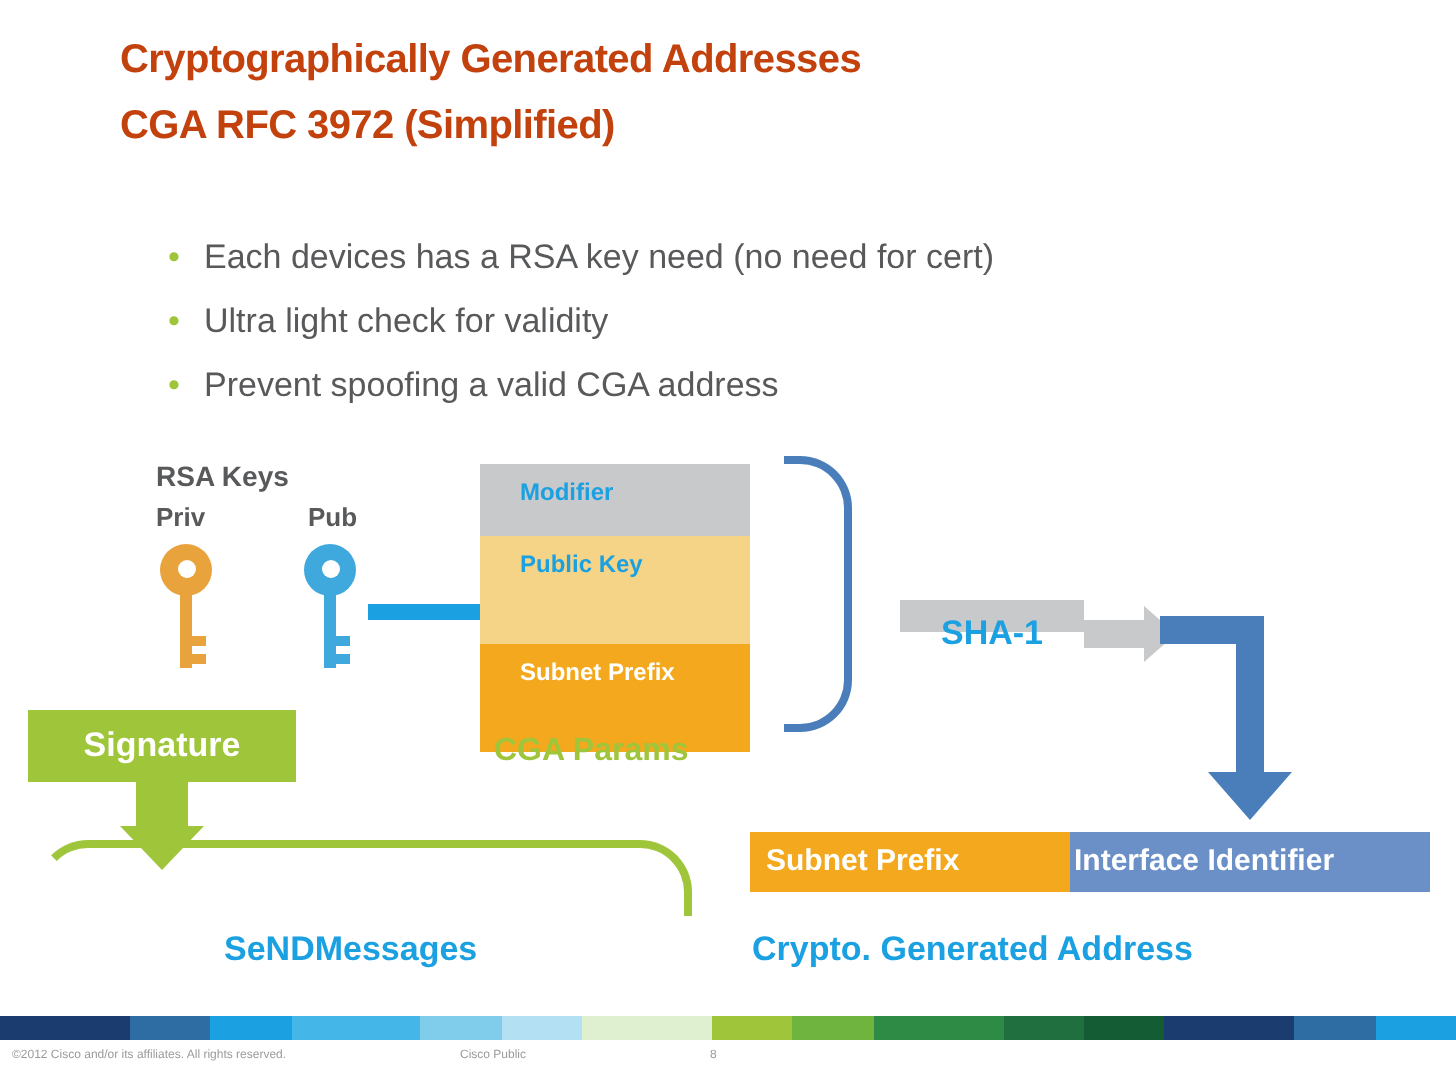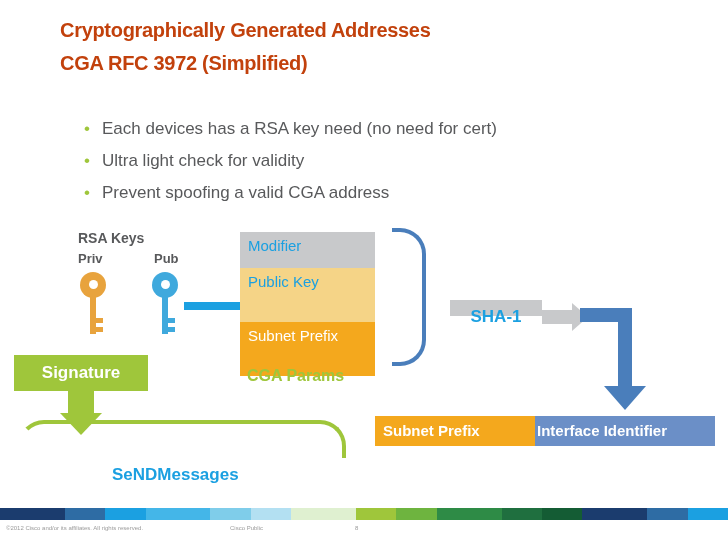--- a/index.html
+++ b/index.html
@@ -48,21 +48,21 @@
     position:absolute;left:184px;top:82px;width:56px;height:8px;background:#1ba0e1;
   }
   .arrow-key:after{
     content:"";position:absolute;right:-14px;top:-6px;
     border-top:10px solid transparent;border-bottom:10px solid transparent;
     border-left:14px solid #1ba0e1;
   }
   
   .cga-stack{position:absolute;left:240px;top:12px;width:135px;}
   .cga-row{
-    padding:4px 8px;font-size:15px;font-weight:normal;color:#ffffff;line-height:20px;
+    padding:4px 20px;font-size:12px;font-weight:bold;color:#ffffff;line-height:20px;
   }
   .cga-mod{background:#c8c9cb;color:#1ba0e1;height:28px;}
   .cga-pk{background:#f5d487;color:#1ba0e1;height:46px;}
   .cga-sp{background:#f4a81d;color:#ffffff;height:46px;}
   .cga-caption{
     position:absolute;left:247px;top:147px;font-size:16px;font-weight:bold;color:#9fc63b;
   }
   
   .brace{
     position:absolute;left:392px;top:8px;width:30px;height:130px;
@@ -195,20 +195,21 @@
   <div class="signature">Signature</div>
   <div class="sig-arrow-v"></div>
   <div class="sig-arrow-head"></div>
   <div class="brace-bottom"></div>
   <div class="send-label">SeNDMessages</div>
 
   <div class="addr">
     <div class="addr-sp">Subnet Prefix</div>
     <div class="addr-ii">Interface Identifier</div>
   </div>
+  <div class="addr-caption">Crypto. Generated Address</div>
 </div>
 
 <div class="footer-bar">
     <i style="background: rgb(27, 60, 110); flex: 1.6 1 0%;"></i>
     <i style="background: rgb(46, 108, 164); flex: 1 1 0%;"></i>
     <i style="background: rgb(27, 160, 225); flex: 1 1 0%;"></i>
     <i style="background: rgb(68, 182, 232); flex: 1.6 1 0%;"></i>
     <i style="background: rgb(127, 205, 234); flex: 1 1 0%;"></i>
     <i style="background: rgb(179, 224, 242); flex: 1 1 0%;"></i>
     <i style="background: rgb(223, 240, 208); flex: 1.6 1 0%;"></i>

